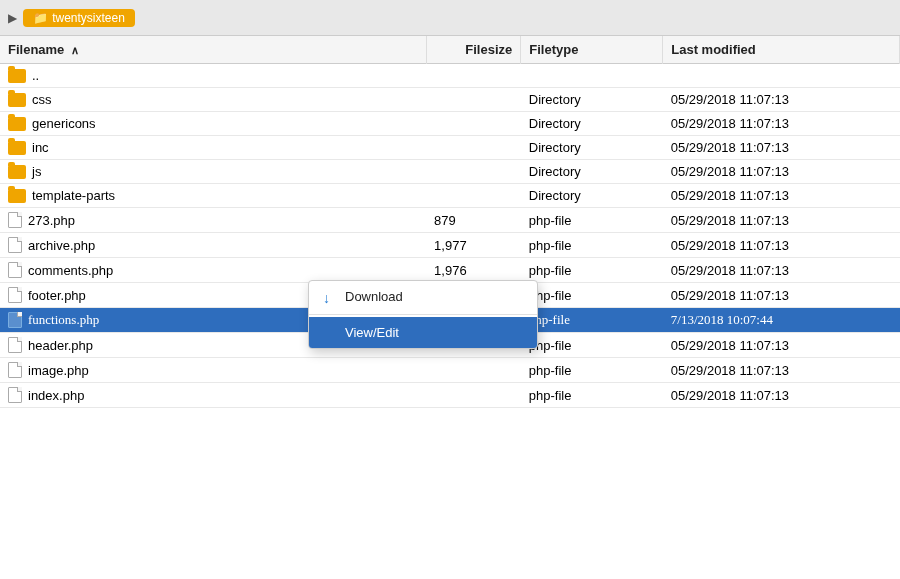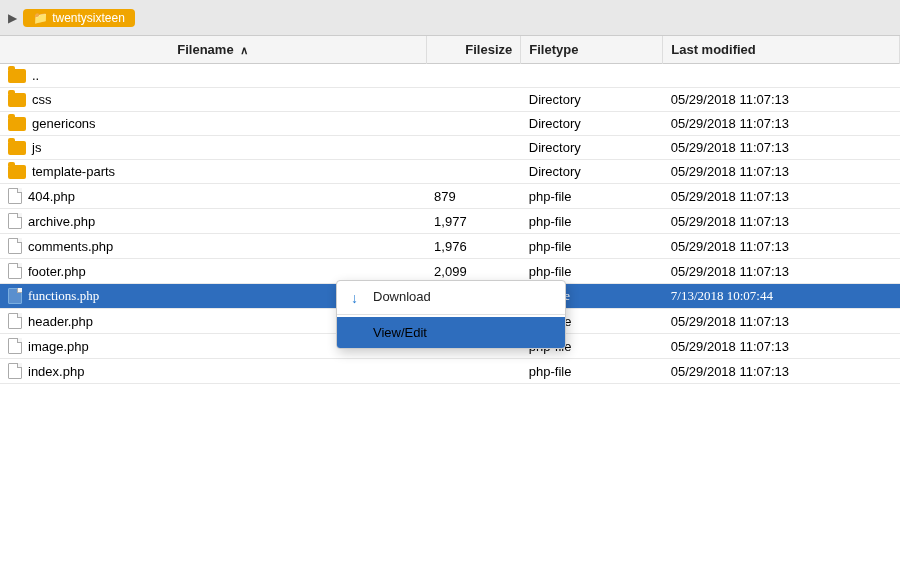--- a/index.html
+++ b/index.html
@@ -54,21 +54,20 @@
       padding: 6px 8px;
       font-weight: 600;
       font-size: 13px;
       color: #222;
       border-right: 1px solid #ddd;
       white-space: nowrap;
     }
 
     .file-table thead th:first-child {
       width: 360px;
-      text-align: center;
     }
 
     .file-table thead th.filesize-col {
       text-align: right;
       width: 80px;
     }
 
     .file-table thead th.filetype-col {
       width: 120px;
     }
@@ -162,21 +161,21 @@
 
     .table-wrapper {
       overflow: auto;
       height: 100%;
     }
 
     
     .context-menu {
       position: absolute;
       top: 244px;
-      left: 336px;
+      left: 308px;
       background: white;
       border: 1px solid #ccc;
       border-radius: 4px;
       box-shadow: 2px 4px 12px rgba(0,0,0,0.2);
       width: 230px;
       z-index: 100;
       overflow: hidden;
     }
 
     .context-menu-item {
@@ -184,21 +183,21 @@
       display: flex;
       align-items: center;
       gap: 8px;
       cursor: pointer;
       font-size: 13px;
       color: #222;
     }
 
     .context-menu-item.highlighted {
       background: #2e6dbd;
-      color: #000000;
+      color: #ffffff;
     }
 
     .context-menu-divider {
       height: 1px;
       background: #e0e0e0;
       margin: 2px 0;
     }
 
     .download-icon {
       display: inline-block;
@@ -282,20 +281,31 @@
       </div>
     </td>
     <td class="filesize-col"></td>
     <td class="filetype-col">Directory</td>
     <td class="lastmod-col">05/29/2018 11:07:13</td>
   </tr>
           <tr>
     <td>
       <div class="file-name-cell">
         <span class="folder-icon"></span>
+        <span>inc</span>
+      </div>
+    </td>
+    <td class="filesize-col"></td>
+    <td class="filetype-col">Directory</td>
+    <td class="lastmod-col">05/29/2018 11:07:13</td>
+  </tr>
+          <tr>
+    <td>
+      <div class="file-name-cell">
+        <span class="folder-icon"></span>
         <span>js</span>
       </div>
     </td>
     <td class="filesize-col"></td>
     <td class="filetype-col">Directory</td>
     <td class="lastmod-col">05/29/2018 11:07:13</td>
   </tr>
           <tr>
     <td>
       <div class="file-name-cell">
@@ -304,21 +314,21 @@
       </div>
     </td>
     <td class="filesize-col"></td>
     <td class="filetype-col">Directory</td>
     <td class="lastmod-col">05/29/2018 11:07:13</td>
   </tr>
           <tr>
     <td>
       <div class="file-name-cell">
         <span class="file-icon"></span>
-        <span>404.php</span>
+        <span>273.php</span>
       </div>
     </td>
     <td class="filesize-col">879</td>
     <td class="filetype-col">php-file</td>
     <td class="lastmod-col">05/29/2018 11:07:13</td>
   </tr>
           <tr>
     <td>
       <div class="file-name-cell">
         <span class="file-icon"></span>

